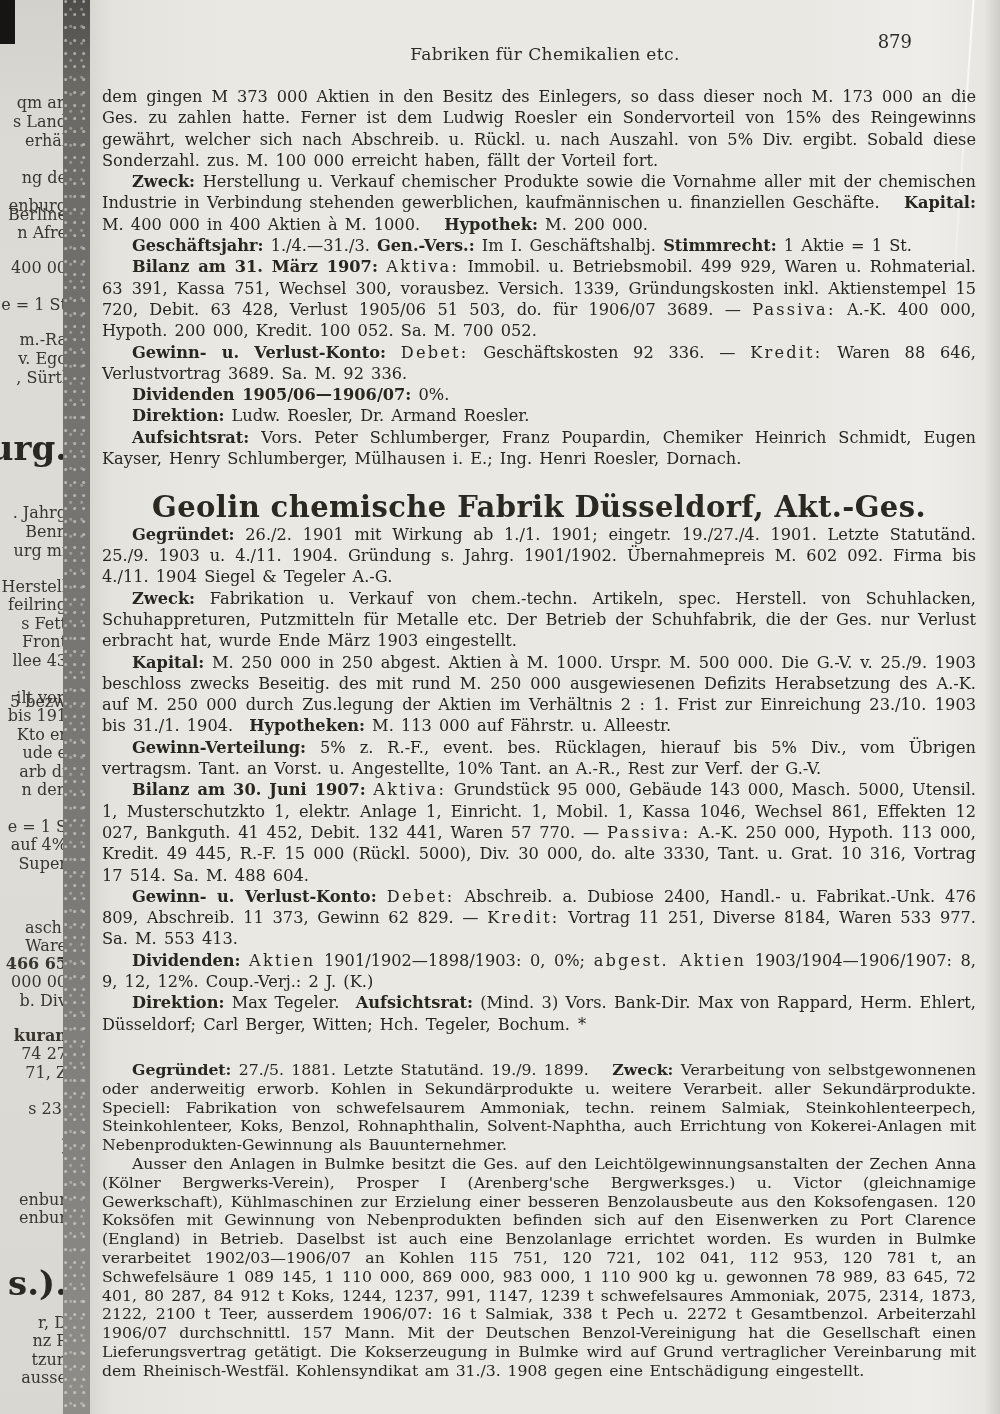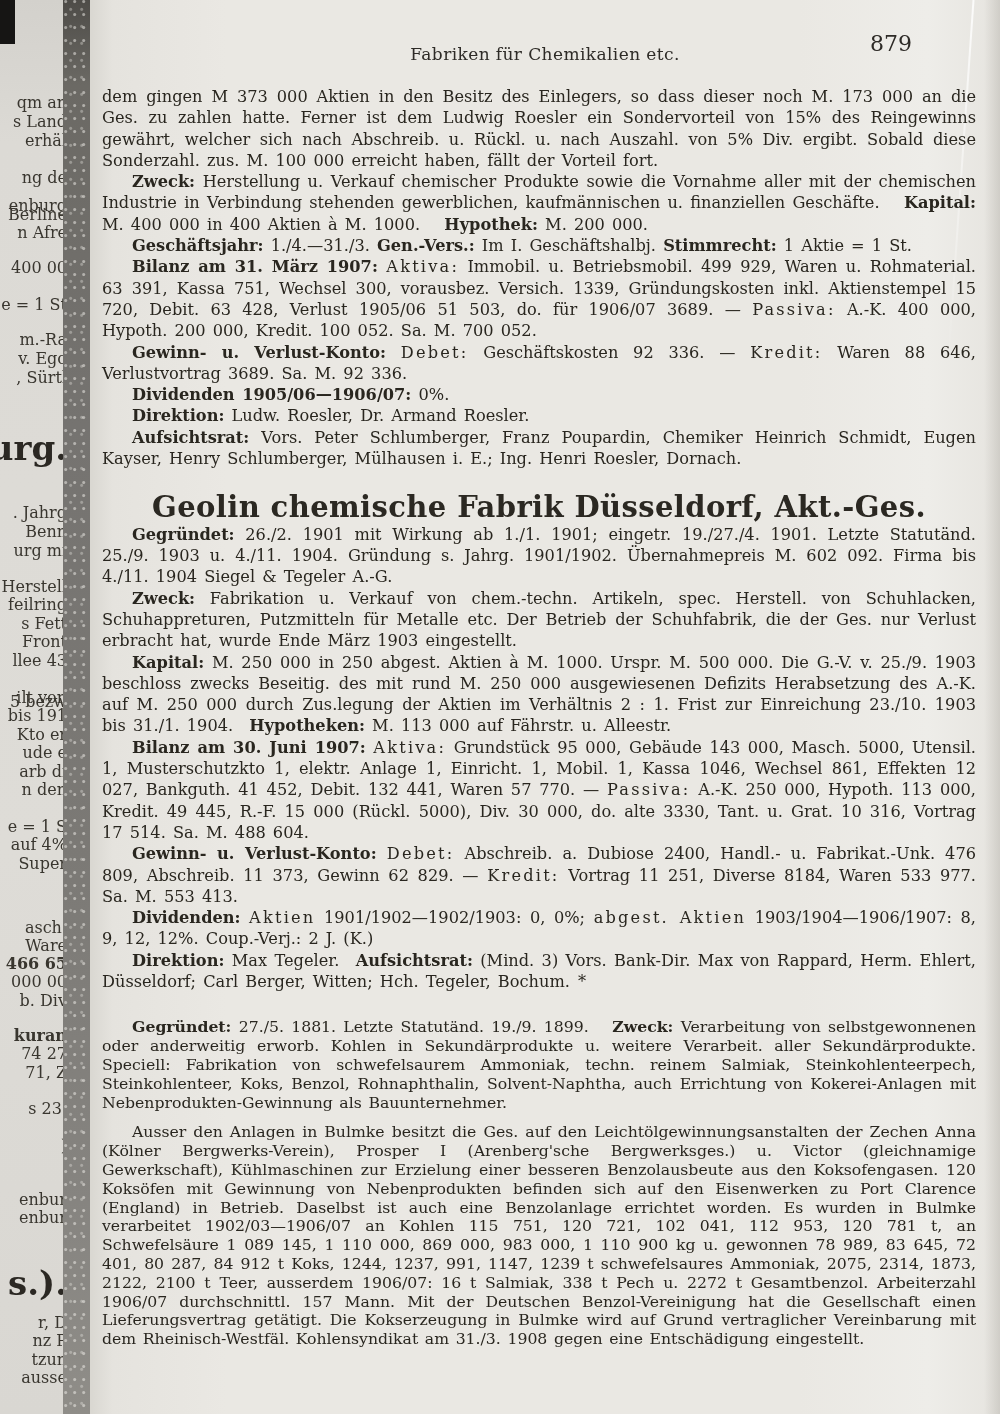--- a/index.html
+++ b/index.html
@@ -29,37 +29,37 @@
   .page{position:absolute;left:90px;top:0;right:0;bottom:0;
         background:linear-gradient(90deg,#d9d7d1 0,#e5e3de 2.5%,#eae8e3 15%,#eae8e3 78%,#eeedE9 92%,#e6e4df 100%);}
   .page::after{content:'';position:absolute;right:0;top:0;width:16px;height:100%;
         background:linear-gradient(to left,rgba(150,146,138,.28),rgba(150,146,138,0));}
   .crease{position:absolute;top:-6px;right:38px;width:2px;height:370px;
         background:linear-gradient(rgba(255,255,255,.85),rgba(255,255,255,0));
         transform:rotate(4deg);}
 
   .running-head{position:absolute;top:44px;left:0;width:100%;text-align:center;
         font-size:17px;color:#2e2b27;letter-spacing:.4px;}
-  .page-number{position:absolute;top:31px;right:88px;font-size:22px;color:#2e2b27;}
+  .page-number{position:absolute;top:31px;right:88px;font-size:18px;color:#2e2b27;}
 
   .content{position:absolute;top:86px;left:12px;right:24px;color:#29261f;}
 
   .para{margin:0;text-indent:30px;text-align:justify;font-size:16.2px;
         line-height:21.3px;word-spacing:2px;}
   .para.noindent{text-indent:0;}
   .lbl{font-weight:bold;}
   .sperr{letter-spacing:2.2px;}
 
   .entry-heading{margin:0;text-align:center;font-weight:bold;color:#2b2822;
         font-size:29px;line-height:1.12;letter-spacing:.4px;}
   .entry-geolin{margin-top:22px;}
   .entry-subheading{text-align:center;font-size:18.5px;margin:1px 0 7px;color:#29261f;}
   .entry-kohlen{margin-top:26px;}
   .entry-kohlen .entry-heading{margin-bottom:9px;font-size:29px;}
-  .entry-kohlen .para{font-size:15.7px;line-height:18.8px;word-spacing:1.6px;margin-top:11px;}
+  .entry-kohlen .para{font-size:15.7px;line-height:18.8px;word-spacing:1.6px;}
 </style>
 </head>
 <body>
 
 <div class="scan">
 
   <div class="facing">
       <span class="frag" style="top: 93px;">qm an</span>
       <span class="frag" style="top: 112px;">s Land</span>
       <span class="frag" style="top: 131px;">erhäl</span>
@@ -133,23 +133,24 @@
           <p class="para"><span class="lbl">Direktion:</span><span> Ludw. Roesler, Dr. Armand Roesler.</span></p>
           <p class="para"><span class="lbl">Aufsichtsrat:</span><span> Vors. Peter Schlumberger, Franz Poupardin, Chemiker Heinrich Schmidt, Eugen Kayser, Henry Schlumberger, Mülhausen i. E.; Ing. Henri Roesler, Dornach.</span></p>
         </section>
 
       <section class="entry entry-geolin">
         <h2 class="entry-heading">Geolin chemische Fabrik Düsseldorf, Akt.-Ges.</h2>
         <div>
             <p class="para"><span class="lbl">Gegründet:</span><span> 26./2. 1901 mit Wirkung ab 1./1. 1901; eingetr. 19./27./4. 1901.  Letzte Statutänd. 25./9. 1903 u. 4./11. 1904.  Gründung s. Jahrg. 1901/1902.  Übernahmepreis M. 602 092. Firma bis 4./11. 1904 Siegel &amp; Tegeler A.-G.</span></p>
             <p class="para"><span class="lbl">Zweck:</span><span> Fabrikation u. Verkauf von chem.-techn. Artikeln, spec. Herstell. von Schuhlacken, Schuhappreturen, Putzmitteln für Metalle etc.  Der Betrieb der Schuhfabrik, die der Ges. nur Verlust erbracht hat, wurde Ende März 1903 eingestellt.</span></p>
             <p class="para"><span class="lbl">Kapital:</span><span> M. 250 000 in 250 abgest. Aktien à M. 1000.  Urspr. M. 500 000.  Die G.-V. v. 25./9. 1903 beschloss zwecks Beseitig. des mit rund M. 250 000 ausgewiesenen Defizits Herabsetzung des A.-K. auf M. 250 000 durch Zus.legung der Aktien im Verhältnis 2 : 1.  Frist zur Einreichung 23./10. 1903 bis 31./1. 1904. </span><span class="lbl">Hypotheken:</span><span> M. 113 000 auf Fährstr. u. Alleestr.</span></p>
+            <p class="para"><span class="lbl">Gewinn-Verteilung:</span><span> 5% z. R.-F., event. bes. Rücklagen, hierauf bis 5% Div., vom Übrigen vertragsm. Tant. an Vorst. u. Angestellte, 10% Tant. an A.-R., Rest zur Verf. der G.-V.</span></p>
             <p class="para"><span class="lbl">Bilanz am 30. Juni 1907:</span><span> </span><span class="sperr">Aktiva:</span><span> Grundstück 95 000, Gebäude 143 000, Masch. 5000, Utensil. 1, Musterschutzkto 1, elektr. Anlage 1, Einricht. 1, Mobil. 1, Kassa 1046, Wechsel 861, Effekten 12 027, Bankguth. 41 452, Debit. 132 441, Waren 57 770. — </span><span class="sperr">Passiva:</span><span> A.-K. 250 000, Hypoth. 113 000, Kredit. 49 445, R.-F. 15 000 (Rückl. 5000), Div. 30 000, do. alte 3330, Tant. u. Grat. 10 316, Vortrag 17 514.  Sa. M. 488 604.</span></p>
             <p class="para"><span class="lbl">Gewinn- u. Verlust-Konto:</span><span> </span><span class="sperr">Debet:</span><span> Abschreib. a. Dubiose 2400, Handl.- u. Fabrikat.-Unk. 476 809, Abschreib. 11 373, Gewinn 62 829. — </span><span class="sperr">Kredit:</span><span> Vortrag 11 251, Diverse 8184, Waren 533 977.  Sa. M. 553 413.</span></p>
-            <p class="para"><span class="lbl">Dividenden:</span><span> </span><span class="sperr">Aktien</span><span> 1901/1902—1902/1903: 0, 0%; </span><span class="sperr">abgest. Aktien</span><span> 1903/1904—1906/1907: 8, 9, 12, 12%.  Coup.-Verj.: 2 J. (K.)</span></p>
+            <p class="para"><span class="lbl">Dividenden:</span><span> </span><span class="sperr">Aktien</span><span> 1901/1902—1898/1903: 0, 0%; </span><span class="sperr">abgest. Aktien</span><span> 1903/1904—1906/1907: 8, 9, 12, 12%.  Coup.-Verj.: 2 J. (K.)</span></p>
             <p class="para"><span class="lbl">Direktion:</span><span> Max Tegeler. </span><span class="lbl">Aufsichtsrat:</span><span> (Mind. 3) Vors. Bank-Dir. Max von Rappard, Herm. Ehlert, Düsseldorf; Carl Berger, Witten; Hch. Tegeler, Bochum. *</span></p>
           </div>
       </section>
 
       <section class="entry entry-kohlen">
         <div>
             <p class="para"><span class="lbl">Gegründet:</span><span> 27./5. 1881.  Letzte Statutänd. 19./9. 1899.  </span><span class="lbl">Zweck:</span><span> Verarbeitung von selbstgewonnenen oder anderweitig erworb. Kohlen in Sekundärprodukte u. weitere Verarbeit. aller Sekundärprodukte.  Speciell: Fabrikation von schwefelsaurem Ammoniak, techn. reinem Salmiak, Steinkohlenteerpech, Steinkohlenteer, Koks, Benzol, Rohnaphthalin, Solvent-Naphtha, auch Errichtung von Kokerei-Anlagen mit Nebenprodukten-Gewinnung als Bauunternehmer.</span></p>
             <p class="para"><span>Ausser den Anlagen in Bulmke besitzt die Ges. auf den Leichtölgewinnungsanstalten der Zechen Anna (Kölner Bergwerks-Verein), Prosper I (Arenberg'sche Bergwerksges.) u. Victor (gleichnamige Gewerkschaft), Kühlmaschinen zur Erzielung einer besseren Benzolausbeute aus den Koksofengasen.  120 Koksöfen mit Gewinnung von Nebenprodukten befinden sich auf den Eisenwerken zu Port Clarence (England) in Betrieb.  Daselbst ist auch eine Benzolanlage errichtet worden.  Es wurden in Bulmke verarbeitet 1902/03—1906/07 an Kohlen 115 751, 120 721, 102 041, 112 953, 120 781 t, an Schwefelsäure 1 089 145, 1 110 000, 869 000, 983 000, 1 110 900 kg u. gewonnen 78 989, 83 645, 72 401, 80 287, 84 912 t Koks, 1244, 1237, 991, 1147, 1239 t schwefelsaures Ammoniak, 2075, 2314, 1873, 2122, 2100 t Teer, ausserdem 1906/07: 16 t Salmiak, 338 t Pech u. 2272 t Gesamtbenzol.  Arbeiterzahl 1906/07 durchschnittl. 157 Mann. Mit der Deutschen Benzol-Vereinigung hat die Gesellschaft einen Lieferungsvertrag getätigt.  Die Kokserzeugung in Bulmke wird auf Grund vertraglicher Vereinbarung mit dem Rheinisch-Westfäl. Kohlensyndikat am 31./3. 1908 gegen eine Entschädigung eingestellt.</span></p>
           </div>
       </section>

